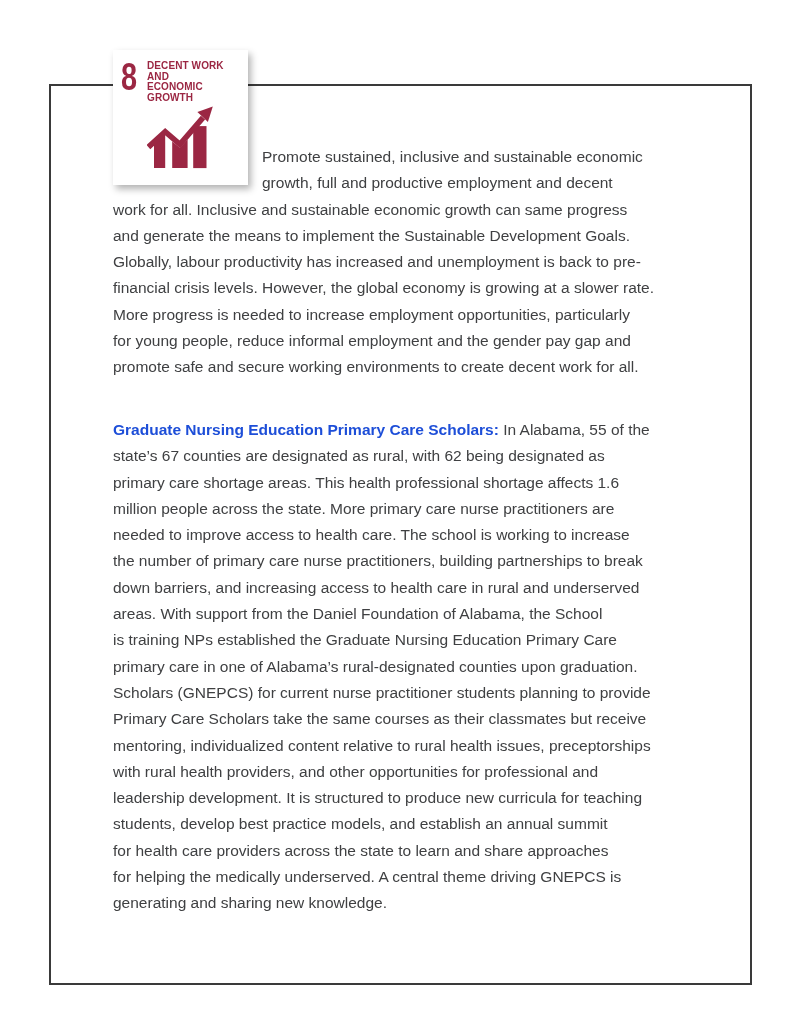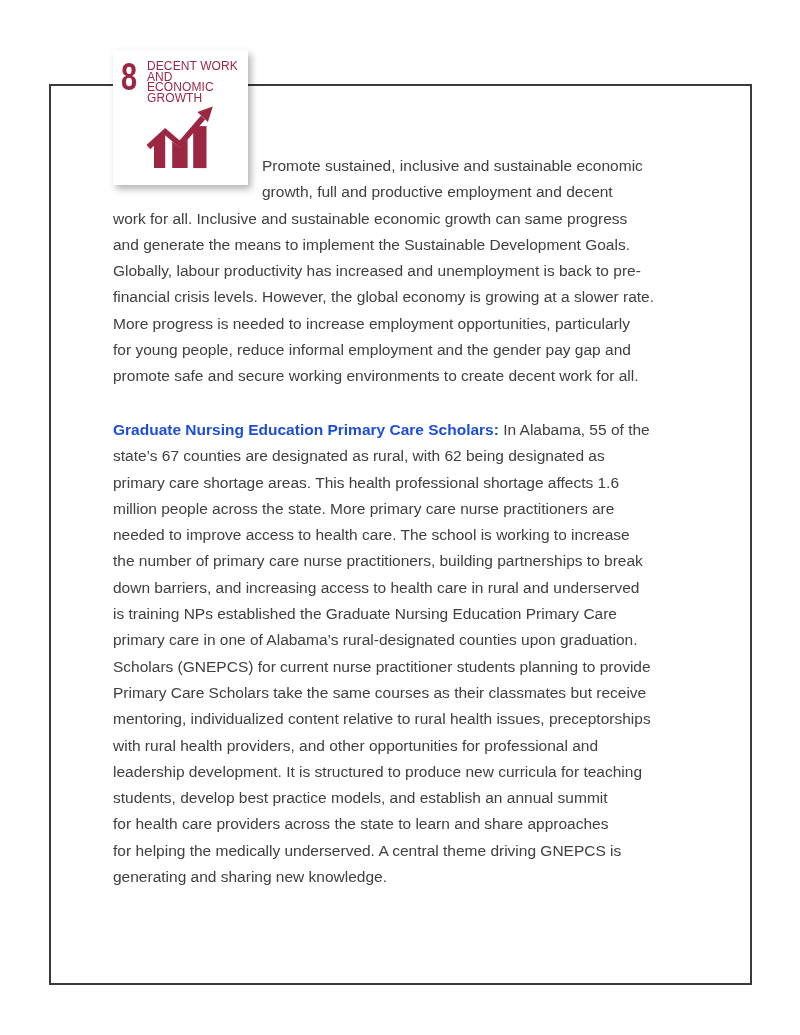--- a/index.html
+++ b/index.html
@@ -39,43 +39,43 @@
     font-weight: bold;
     line-height: 1;
     color: var(--brand, #9B2743);
     transform: scaleX(0.74);
     transform-origin: left top;
   }
   .badge-title {
     position: absolute;
     left: 34px;
     top: 11px;
-    font-size: 12px;
-    font-weight: normal;
+    font-size: 10px;
+    font-weight: bold;
     line-height: 10.5px;
     letter-spacing: 0.1px;
     color: var(--brand, #9B2743);
   }
   .badge-icon {
     position: absolute;
     left: 34px;
     top: 47px;
     width: 70px;
     height: 75px;
     color: var(--brand, #9B2743);
   }
   .para {
     position: absolute;
     left: 113px;
     width: 622px;
     font-size: 15.5px;
     line-height: 26.3px;
     z-index: 3;
   }
-  .para1 { top: 153px; }
+  .para1 { top: 144px; }
   .para2 { top: 417px; }
   .text-line { white-space: nowrap; }
   .text-line.indented { padding-left: 149px; }
   .lead { font-weight: bold; color: #1d4ed8; }
 </style>
 </head>
 <body>
 
 <div class="canvas">
 
@@ -112,20 +112,21 @@
     <div class="text-line">
       <span class="lead">Graduate Nursing Education Primary Care Scholars:</span><span> In Alabama, 55 of the</span>
     </div>
     <div>
         <div class="text-line">state’s 67 counties are designated as rural, with 62 being designated as</div>
         <div class="text-line">primary care shortage areas. This health professional shortage affects 1.6</div>
         <div class="text-line">million people across the state. More primary care nurse practitioners are</div>
         <div class="text-line">needed to improve access to health care. The school is working to increase</div>
         <div class="text-line">the number of primary care nurse practitioners, building partnerships to break</div>
         <div class="text-line">down barriers, and increasing access to health care in rural and underserved</div>
+        <div class="text-line">areas. With support from the Daniel Foundation of Alabama, the School</div>
         <div class="text-line">is training NPs established the Graduate Nursing Education Primary Care</div>
         <div class="text-line">primary care in one of Alabama’s rural-designated counties upon graduation.</div>
         <div class="text-line">Scholars (GNEPCS) for current nurse practitioner students planning to provide</div>
         <div class="text-line">Primary Care Scholars take the same courses as their classmates but receive</div>
         <div class="text-line">mentoring, individualized content relative to rural health issues, preceptorships</div>
         <div class="text-line">with rural health providers, and other opportunities for professional and</div>
         <div class="text-line">leadership development. It is structured to produce new curricula for teaching</div>
         <div class="text-line">students, develop best practice models, and establish an annual summit</div>
         <div class="text-line">for health care providers across the state to learn and share approaches</div>
         <div class="text-line">for helping the medically underserved. A central theme driving GNEPCS is</div>

